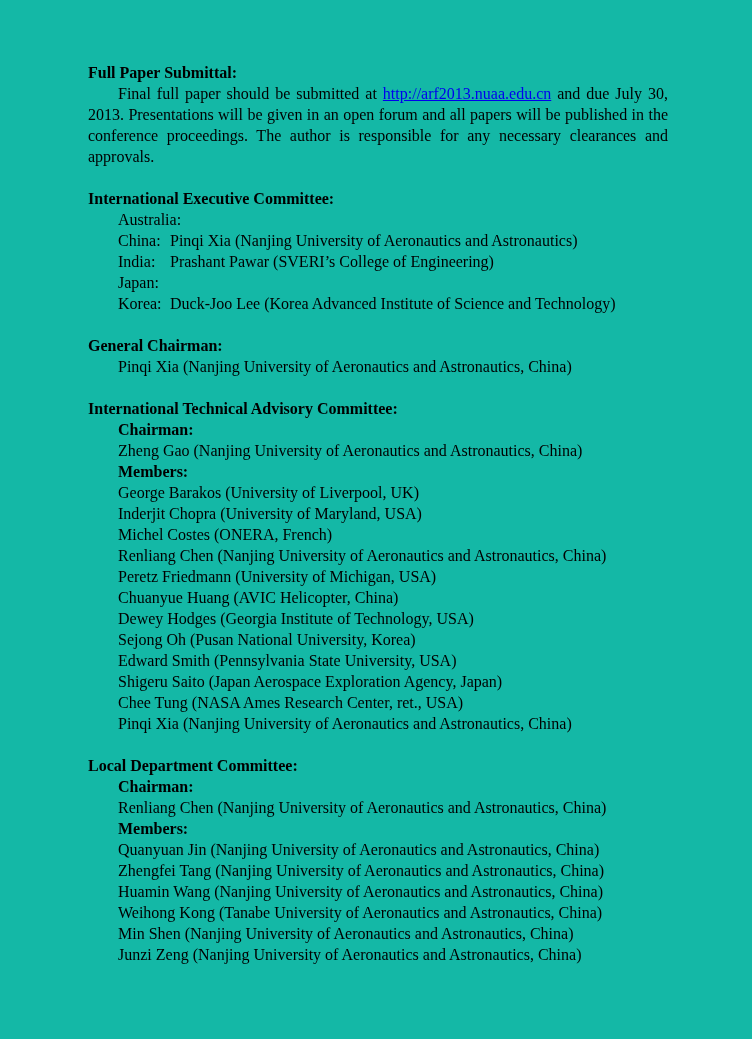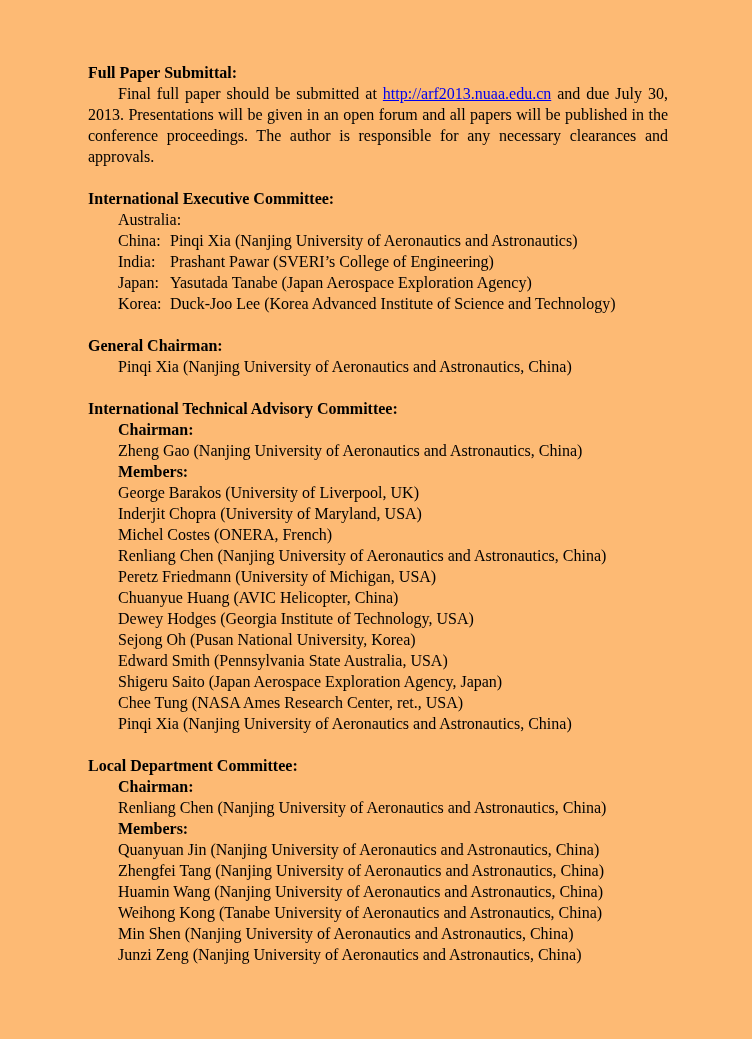--- a/index.html
+++ b/index.html
@@ -1,20 +1,20 @@
 <!DOCTYPE html>
 <html><head>
 <meta charset="utf-8">
 <style>
   * { margin: 0; padding: 0; box-sizing: border-box; }
   html, body { background: #ffffff; }
   .page {
     width: 752px;
     height: 1039px;
-    background: #fdba74;
+    background: #14b8a6;
     font-family: "Liberation Serif", "DejaVu Serif", serif;
     font-size: 16px;
     line-height: 21px;
     color: #000000;
     padding: 62px 84px 0 88px;
     overflow: hidden;
   }
   .section { margin-top: 21px; }
   .section:first-child { margin-top: 0; }
   .heading { font-weight: bold; }
@@ -46,21 +46,20 @@
     <div class="country-row indent">
       <span class="country-label">China:</span>
       <span>Pinqi Xia (Nanjing University of Aeronautics and Astronautics)</span>
     </div>
     <div class="country-row indent">
       <span class="country-label">India:</span>
       <span>Prashant Pawar (SVERI’s College of Engineering)</span>
     </div>
     <div class="country-row indent">
       <span class="country-label">Japan:</span>
-      <span>Yasutada Tanabe (Japan Aerospace Exploration Agency)</span>
     </div>
     <div class="country-row indent">
       <span class="country-label">Korea:</span>
       <span>Duck-Joo Lee (Korea Advanced Institute of Science and Technology)</span>
     </div>
   </div>
 
   <div class="section">
     <div class="heading">General Chairman:</div>
     <div class="indent">Pinqi Xia (Nanjing University of Aeronautics and Astronautics, China)</div>
@@ -72,21 +71,21 @@
     <div class="indent">Zheng Gao (Nanjing University of Aeronautics and Astronautics, China)</div>
     <div class="indent sub-heading">Members:</div>
     <div class="indent">George Barakos (University of Liverpool, UK)</div>
     <div class="indent">Inderjit Chopra (University of Maryland, USA)</div>
     <div class="indent">Michel Costes (ONERA, French)</div>
     <div class="indent">Renliang Chen (Nanjing University of Aeronautics and Astronautics, China)</div>
     <div class="indent">Peretz Friedmann (University of Michigan, USA)</div>
     <div class="indent">Chuanyue Huang (AVIC Helicopter, China)</div>
     <div class="indent">Dewey Hodges (Georgia Institute of Technology, USA)</div>
     <div class="indent">Sejong Oh (Pusan National University, Korea)</div>
-    <div class="indent">Edward Smith (Pennsylvania State Australia, USA)</div>
+    <div class="indent">Edward Smith (Pennsylvania State University, USA)</div>
     <div class="indent">Shigeru Saito (Japan Aerospace Exploration Agency, Japan)</div>
     <div class="indent">Chee Tung (NASA Ames Research Center, ret., USA)</div>
     <div class="indent">Pinqi Xia (Nanjing University of Aeronautics and Astronautics, China)</div>
   </div>
 
   <div class="section">
     <div class="heading">Local Department Committee:</div>
     <div class="indent sub-heading">Chairman:</div>
     <div class="indent">Renliang Chen (Nanjing University of Aeronautics and Astronautics, China)</div>
     <div class="indent sub-heading">Members:</div>

